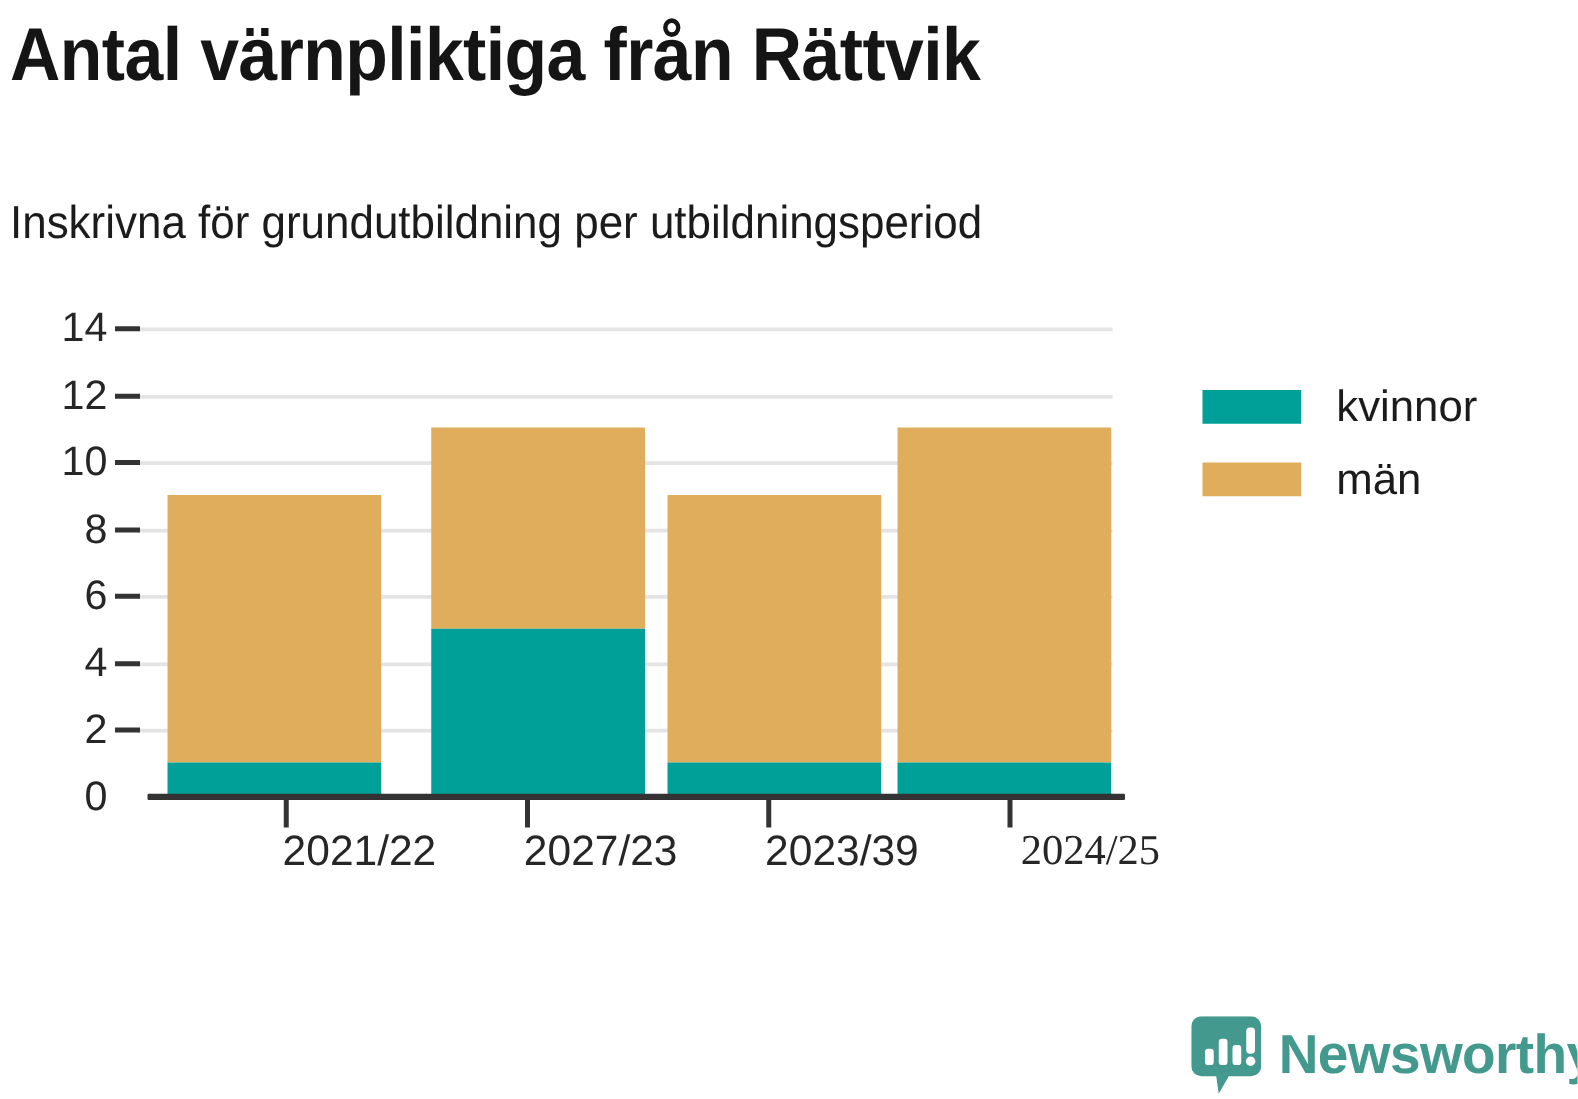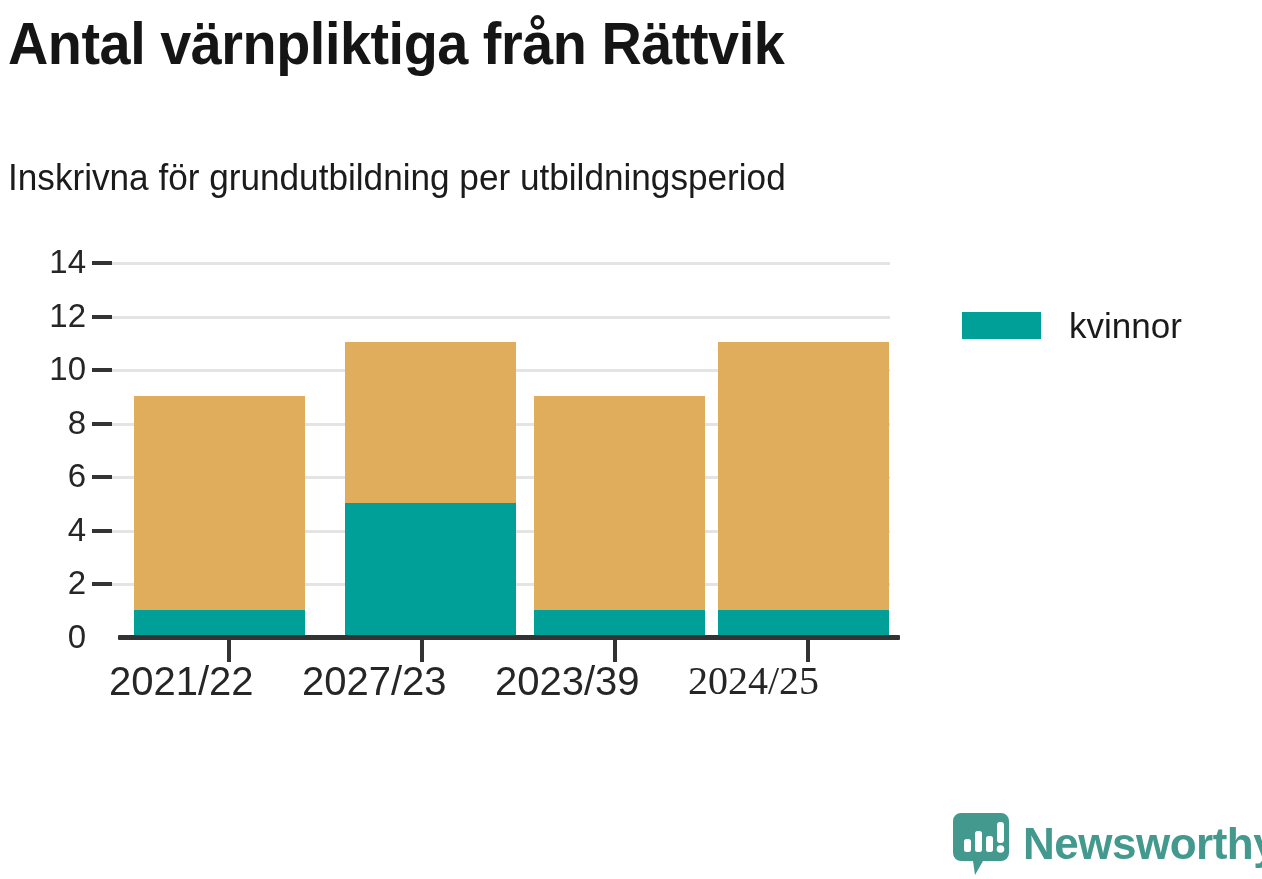--- a/index.html
+++ b/index.html
@@ -105,22 +105,22 @@
     position: absolute;
     top: 640px;
     width: 4px;
     height: 22px;
     background: #333333;
   }
   .x-tick-label {
     position: absolute;
     top: 660px;
     width: 240px;
-    text-align: left;
-    font-size: 40px;
+    text-align: right;
+    font-size: 34px;
     color: #262626;
     line-height: 42px;
   }
 
   
   #legend {
     position: absolute;
     left: 962px;
     top: 296px;
   }
@@ -227,20 +227,24 @@
   <div class="x-tick-label" style="left:109px;">2021/22</div>
   <div class="x-tick-label" style="left:302px;">2027/23</div>
   <div class="x-tick-label" style="left:495px;">2023/39</div>
   <div class="x-tick-label" style="left:688px;font-family:Liberation Serif, serif;">2024/25</div>
 </div>
 
 <div id="legend">
   <div class="legend-row">
     <div class="legend-swatch" style="background:#00a098;"></div>
     <div class="legend-label">kvinnor</div>
+  </div>
+  <div class="legend-row">
+    <div class="legend-swatch" style="background:#dfad5b;"></div>
+    <div class="legend-label">män</div>
   </div>
 </div>
 
 <div id="newsworthy-logo">
   <svg id="newsworthy-mark" width="56" height="62" viewBox="0 0 56 62" xmlns="http://www.w3.org/2000/svg">
     <path d="M8 0 H48 A8 8 0 0 1 56 8 V40 A8 8 0 0 1 48 48 H30 L22 62 L20 48 H8 A8 8 0 0 1 0 40 V8 A8 8 0 0 1 8 0 Z" fill="#43998d"></path>
     <rect x="11" y="26" width="7" height="13" rx="2.5" fill="#ffffff"></rect>
     <rect x="22" y="18" width="7" height="21" rx="2.5" fill="#ffffff"></rect>
     <rect x="33" y="23" width="7" height="16" rx="2.5" fill="#ffffff"></rect>
     <rect x="44" y="9" width="7" height="21" rx="3" fill="#ffffff"></rect>

